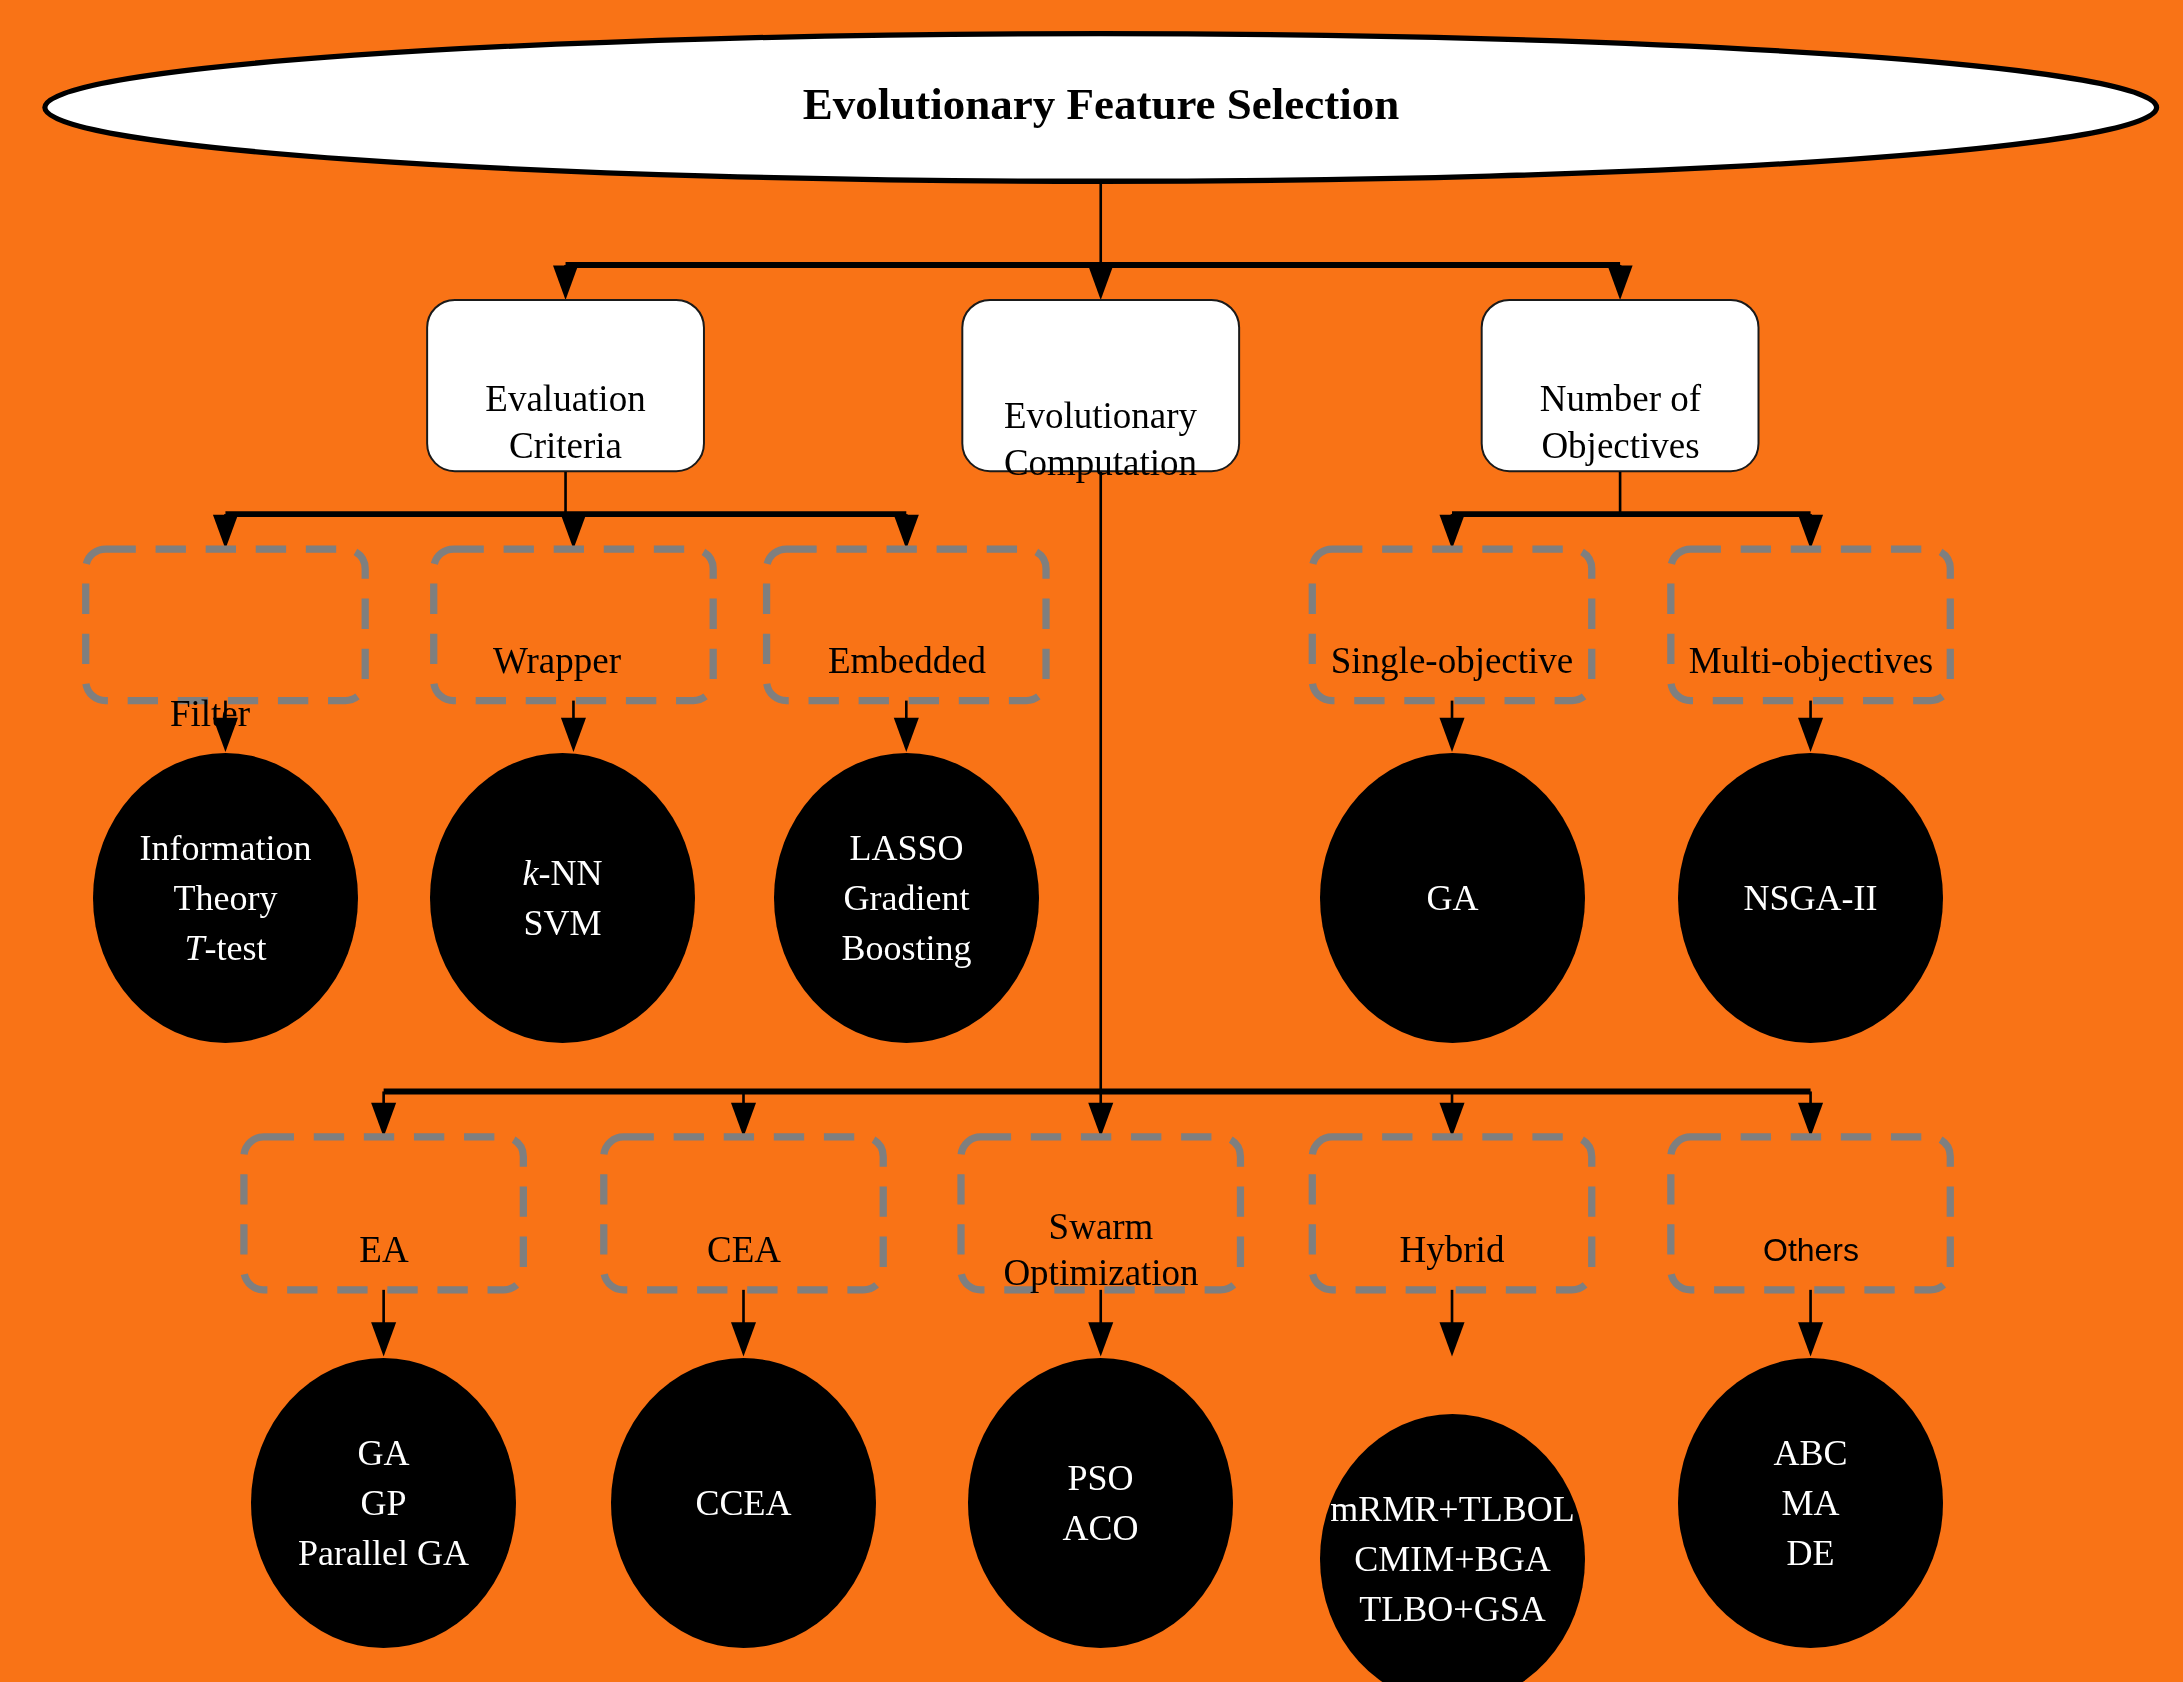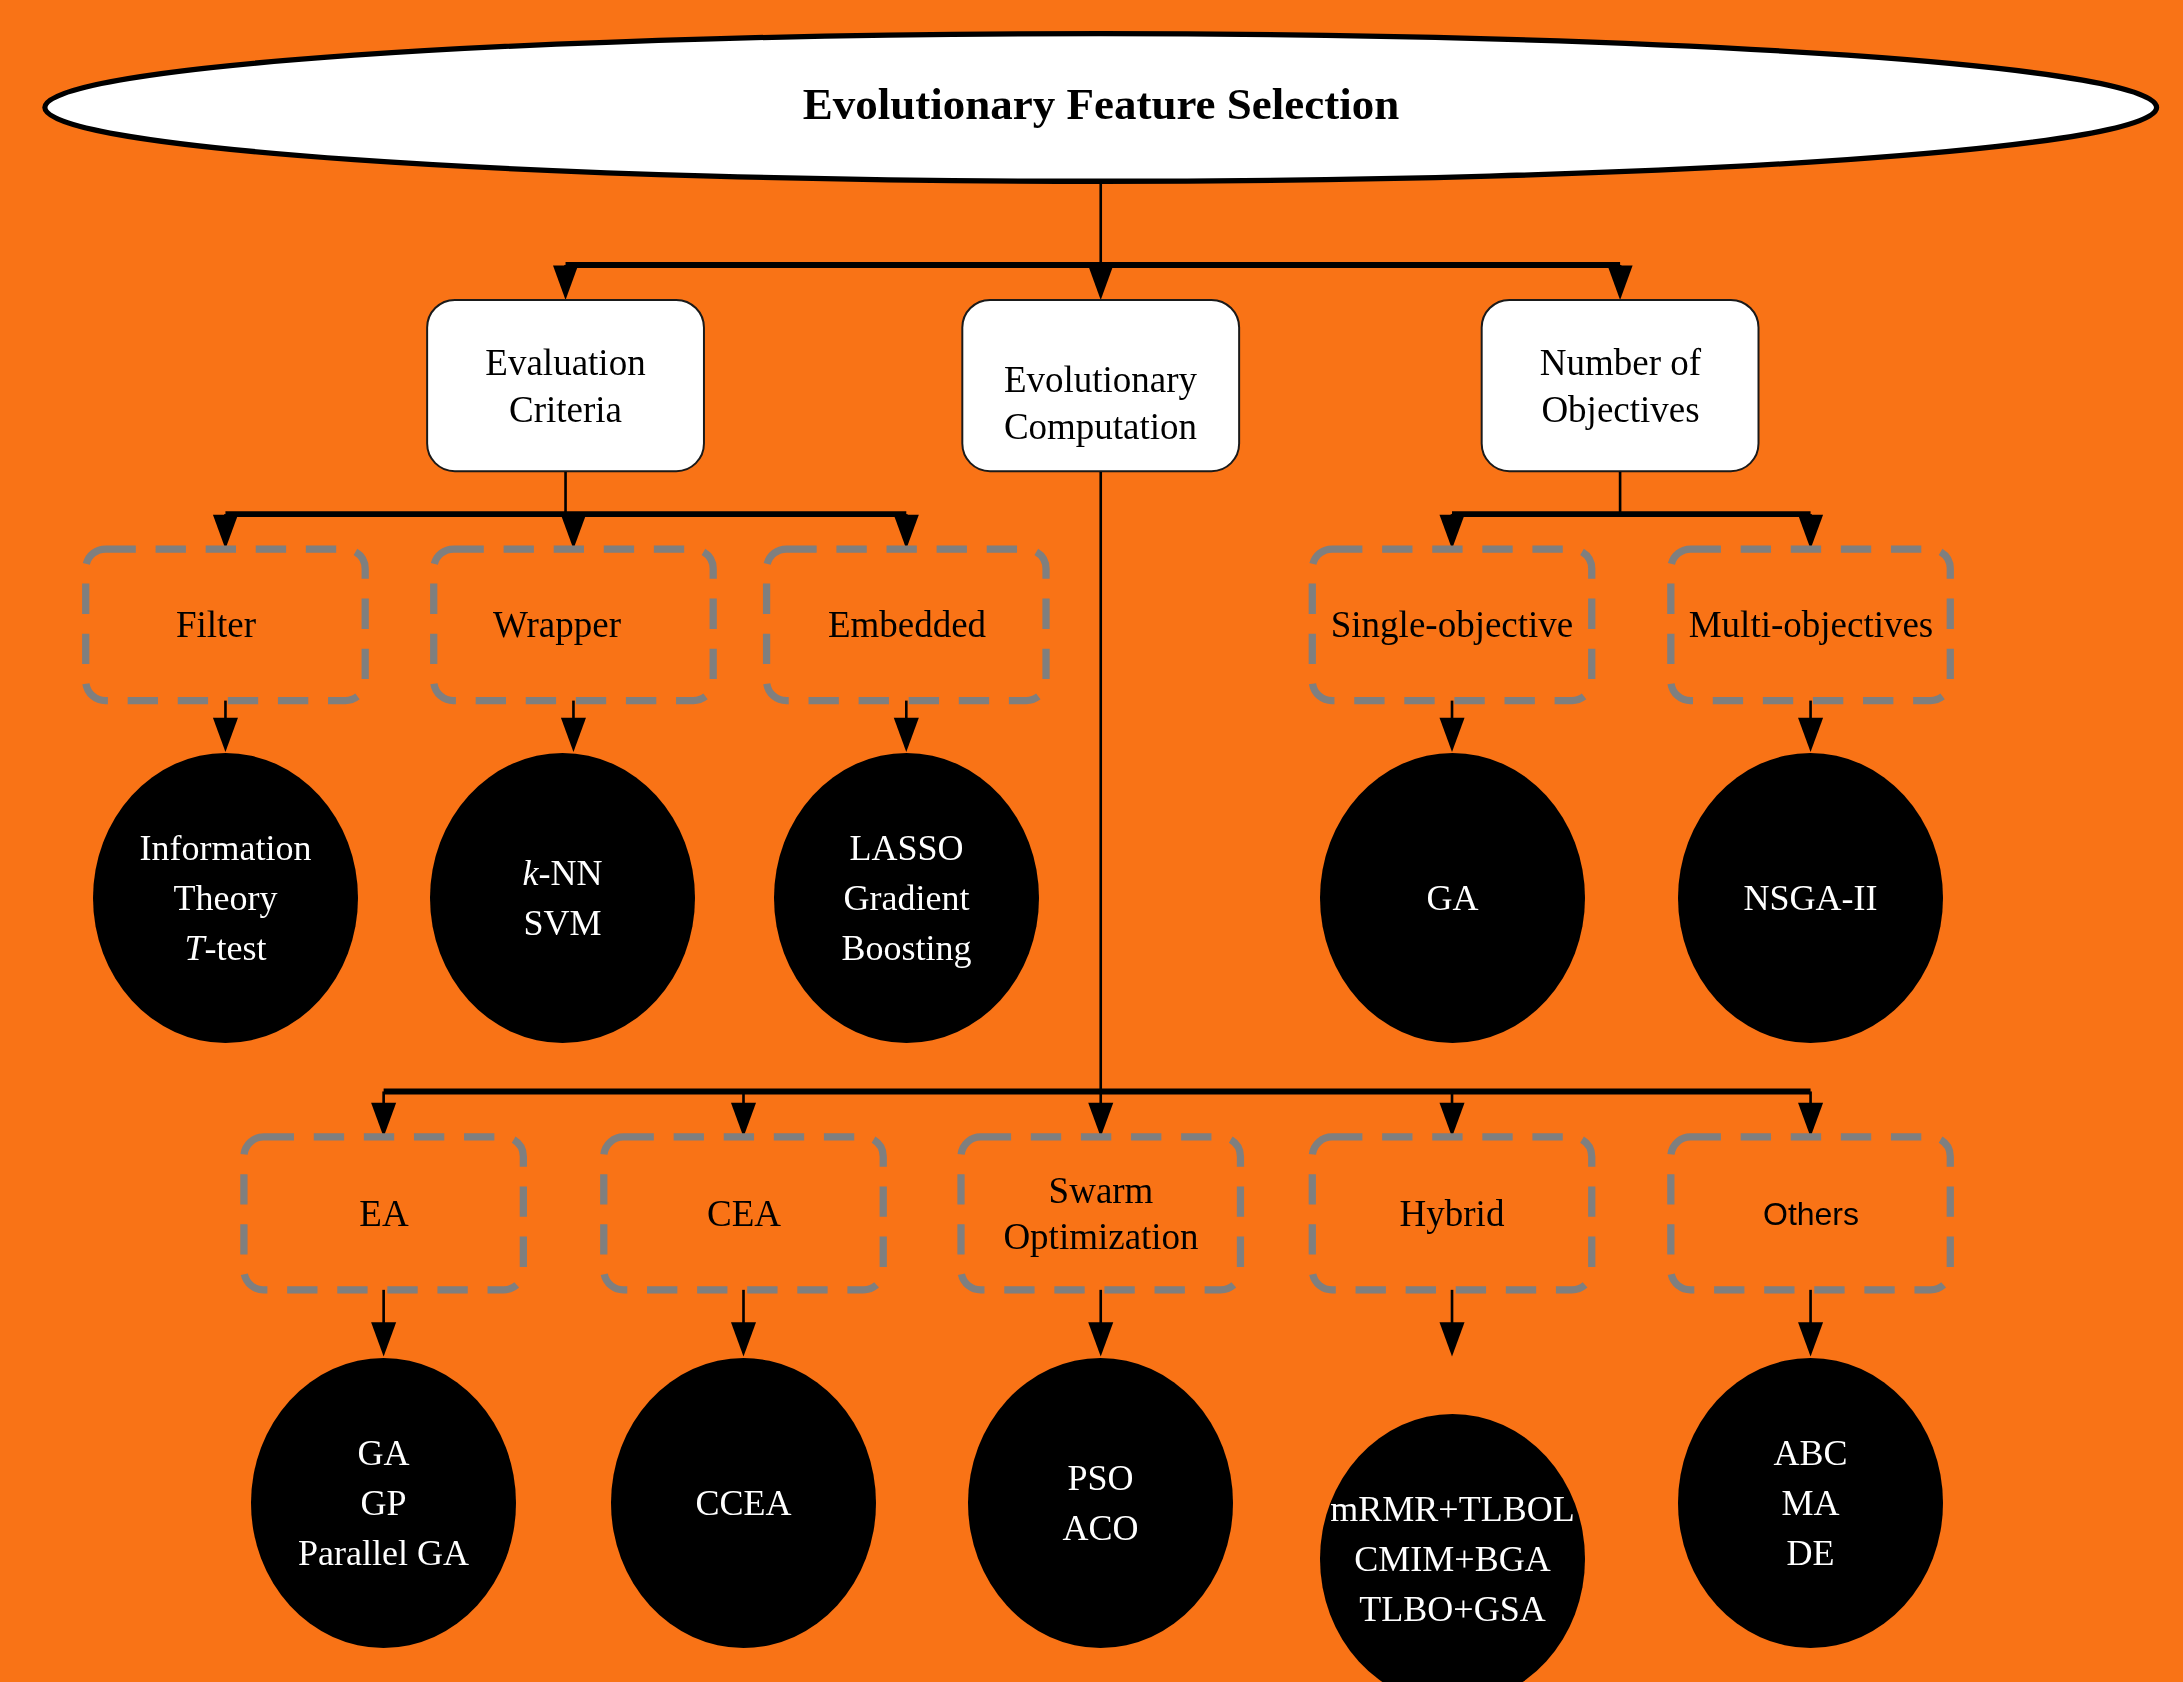--- a/index.html
+++ b/index.html
@@ -3,21 +3,21 @@
 <meta charset="utf-8">
 <style>
   html,body{margin:0;padding:0;background:#ffffff;}
   .stage{
     position:relative;width:2183px;height:1682px;background:#f97316;
     font-family:"Liberation Serif", serif;overflow:hidden;
   }
   svg.shapes{position:absolute;left:0;top:0;}
   .lbl{
     position:absolute;display:flex;flex-direction:column;align-items:center;
-    justify-content:center;text-align:center;color:#000;
+    justify-content:center;text-align:center;color:#000;margin-top:36px;
   }
   .root-label{
     position:absolute;left:244px;top:78px;width:1714px;text-align:center;
     font-size:45px;font-weight:bold;color:#000;
   }
   .l2 .line{font-size:37px;line-height:47px;white-space:nowrap;}
   .dash-lbl .line{font-size:37px;line-height:46px;white-space:nowrap;}
   .dash-lbl.sans .line{font-family:"Liberation Sans", sans-serif;font-size:32px;}
   .node{
     position:absolute;border-radius:50%;overflow:hidden;display:flex;
@@ -107,21 +107,21 @@
         <div class="line">Criteria</div>
       </div>
       <div class="lbl l2" style="left: 962px; top: 317px; width: 277px; height: 171px; text-align: right;">
         <div class="line">Evolutionary</div>
         <div class="line">Computation</div>
       </div>
       <div class="lbl l2" style="left: 1482px; top: 300px; width: 277px; height: 171px;">
         <div class="line">Number of</div>
         <div class="line">Objectives</div>
       </div>
-      <div class="lbl dash-lbl" style="left: 76px; top: 549px; width: 280px; height: 152px;">
+      <div class="lbl dash-lbl" style="left: 70px; top: 549px; width: 280px; height: 152px; justify-content: flex-end;">
         <div class="line">Filter</div>
       </div>
       <div class="node" style="left: 93px; top: 753px; width: 265px; height: 290px; background: rgb(0, 0, 0); color: rgb(255, 255, 255);">
         <div class="line">Information</div>
         <div class="line">Theory</div>
         <div class="line"><span class="it">T</span><span>-test</span></div>
       </div>
       <div class="lbl dash-lbl" style="left: 417px; top: 549px; width: 280px; height: 152px;">
         <div class="line">Wrapper</div>
       </div>

